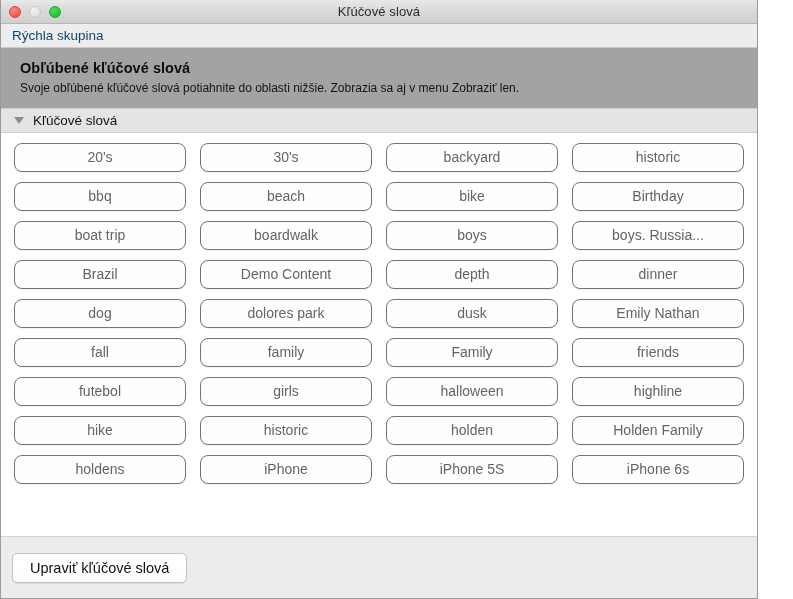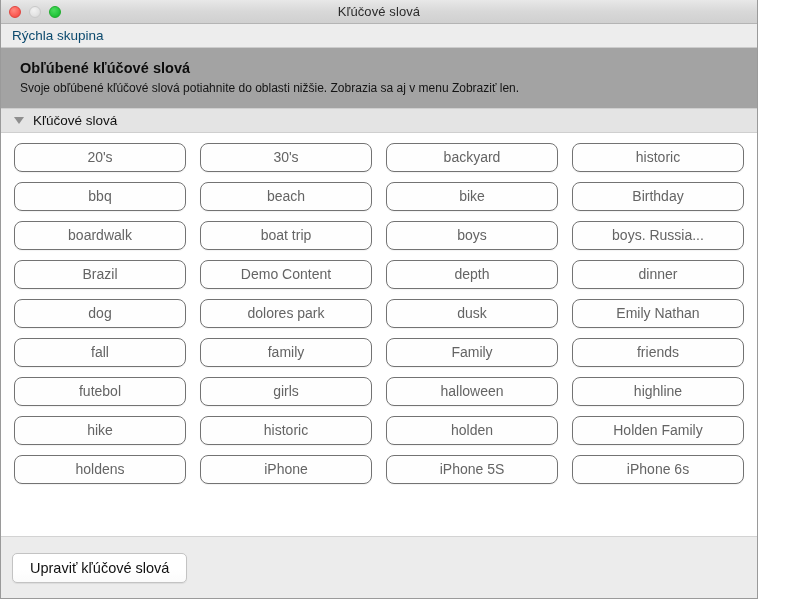--- a/index.html
+++ b/index.html
@@ -223,22 +223,22 @@
   <div class="keyword-area">
     <div class="keyword-grid">
         <div class="keyword-token">20's</div>
         <div class="keyword-token">30's</div>
         <div class="keyword-token">backyard</div>
         <div class="keyword-token">historic</div>
         <div class="keyword-token">bbq</div>
         <div class="keyword-token">beach</div>
         <div class="keyword-token">bike</div>
         <div class="keyword-token">Birthday</div>
+        <div class="keyword-token">boat trip</div>
         <div class="keyword-token">boardwalk</div>
-        <div class="keyword-token">boat trip</div>
         <div class="keyword-token">boys</div>
         <div class="keyword-token">boys. Russia...</div>
         <div class="keyword-token">Brazil</div>
         <div class="keyword-token">Demo Content</div>
         <div class="keyword-token">depth</div>
         <div class="keyword-token">dinner</div>
         <div class="keyword-token">dog</div>
         <div class="keyword-token">dolores park</div>
         <div class="keyword-token">dusk</div>
         <div class="keyword-token">Emily Nathan</div>

